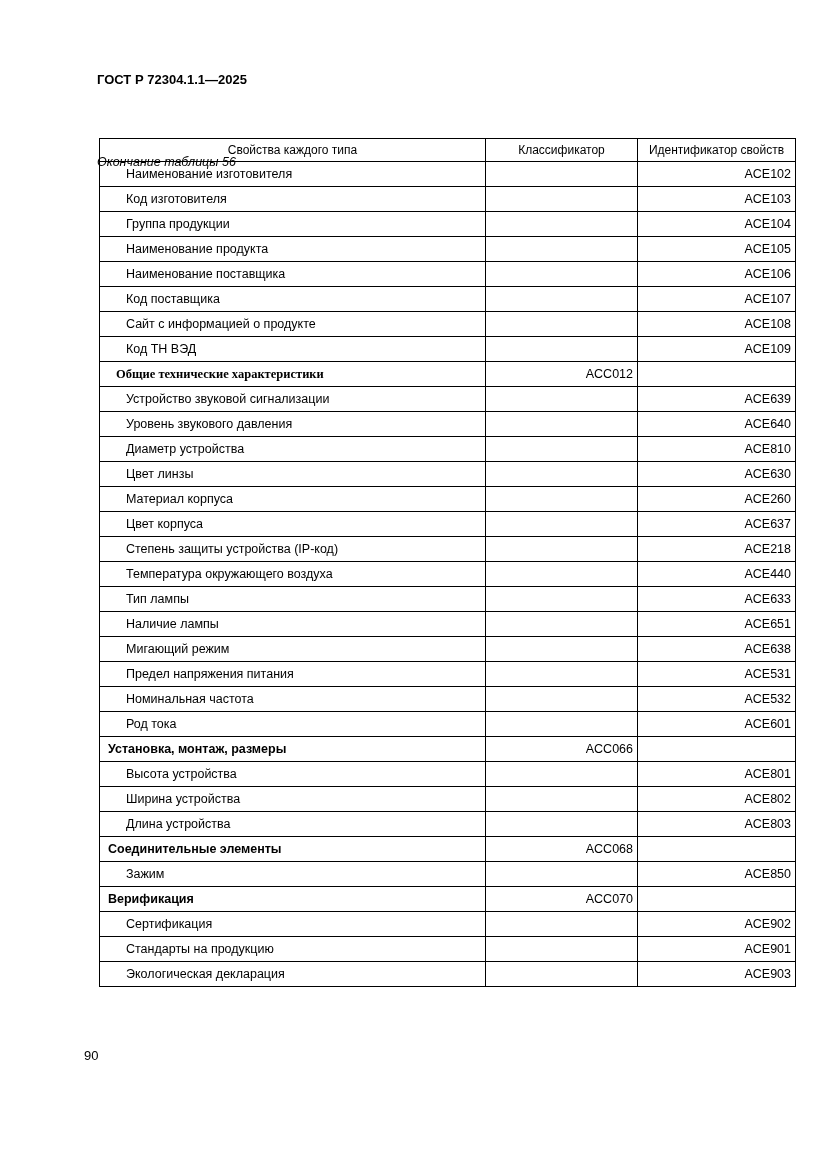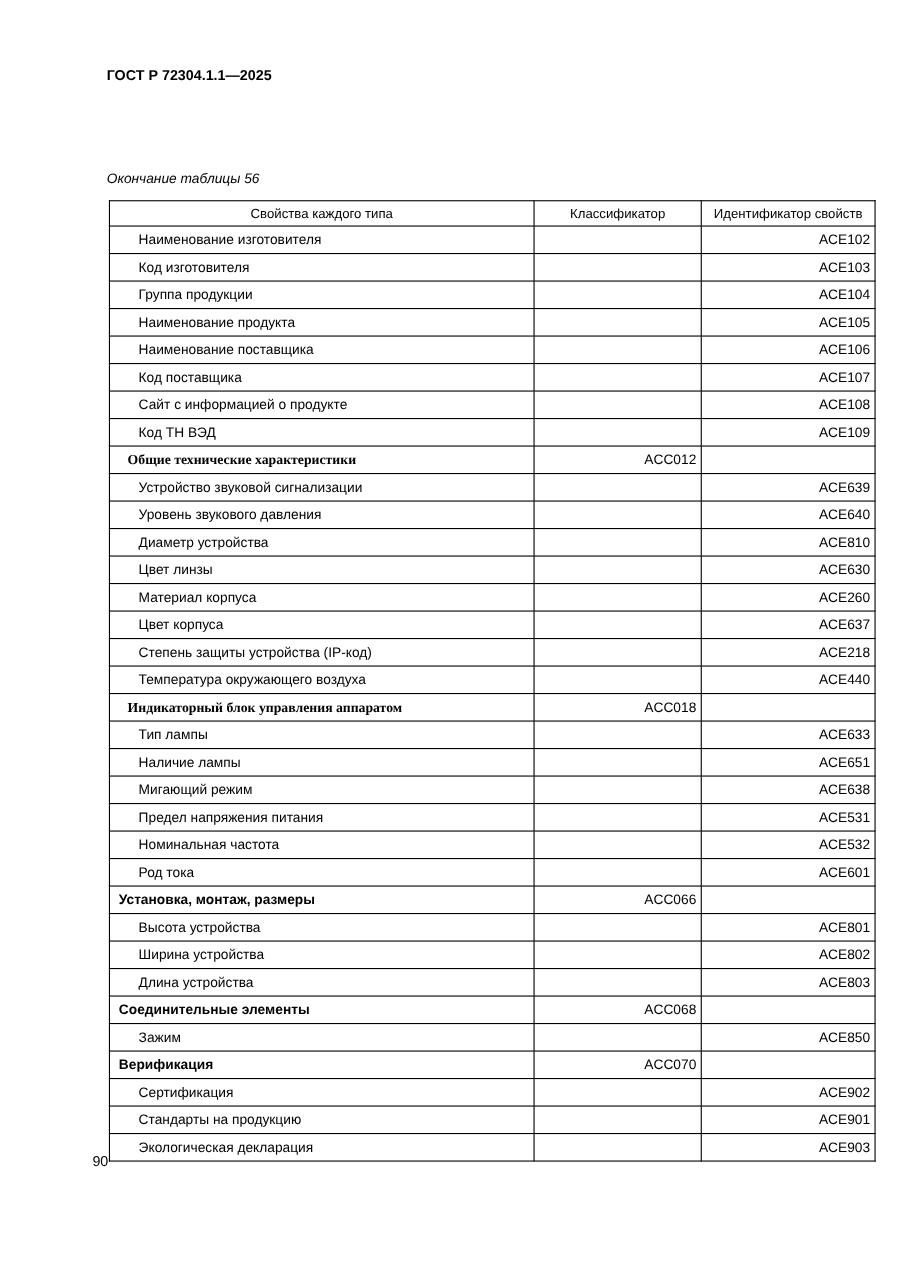--- a/index.html
+++ b/index.html
@@ -12,41 +12,40 @@
     width: 827px;
     height: 1169px;
     background: #ffffff;
     font-family: "Liberation Sans", sans-serif;
     color: #000000;
     overflow: hidden;
   }
   .doc-header {
     position: absolute;
     left: 97px;
-    top: 61px;
+    top: 72px;
     font-size: 13px;
     font-weight: bold;
   }
   .table-caption {
     position: absolute;
     left: 97px;
     top: 119px;
     font-size: 12.5px;
     font-style: italic;
     margin-top: 36px;
   }
   table.gost-table {
     position: absolute;
     left: 99px;
     top: 138px;
     width: 669px;
     border-collapse: collapse;
     table-layout: fixed;
     font-size: 12.5px;
-    margin-top: 44px;
   }
   table.gost-table th,
   table.gost-table td {
     border: 1px solid #000000;
     overflow: hidden;
     white-space: nowrap;
   }
   table.gost-table th {
     font-weight: normal;
     font-size: 12px;
@@ -170,25 +169,20 @@
           <td class="col-prop item">Степень защиты устройства (IP-код)</td>
           <td class="col-class"></td>
           <td class="col-id">ACE218</td>
         </tr>
         <tr>
           <td class="col-prop item">Температура окружающего воздуха</td>
           <td class="col-class"></td>
           <td class="col-id">ACE440</td>
         </tr>
         <tr>
-          <td class="col-prop section">Индикаторный блок управления аппаратом</td>
-          <td class="col-class">ACC018</td>
-          <td class="col-id"></td>
-        </tr>
-        <tr>
           <td class="col-prop item">Тип лампы</td>
           <td class="col-class"></td>
           <td class="col-id">ACE633</td>
         </tr>
         <tr>
           <td class="col-prop item">Наличие лампы</td>
           <td class="col-class"></td>
           <td class="col-id">ACE651</td>
         </tr>
         <tr>

